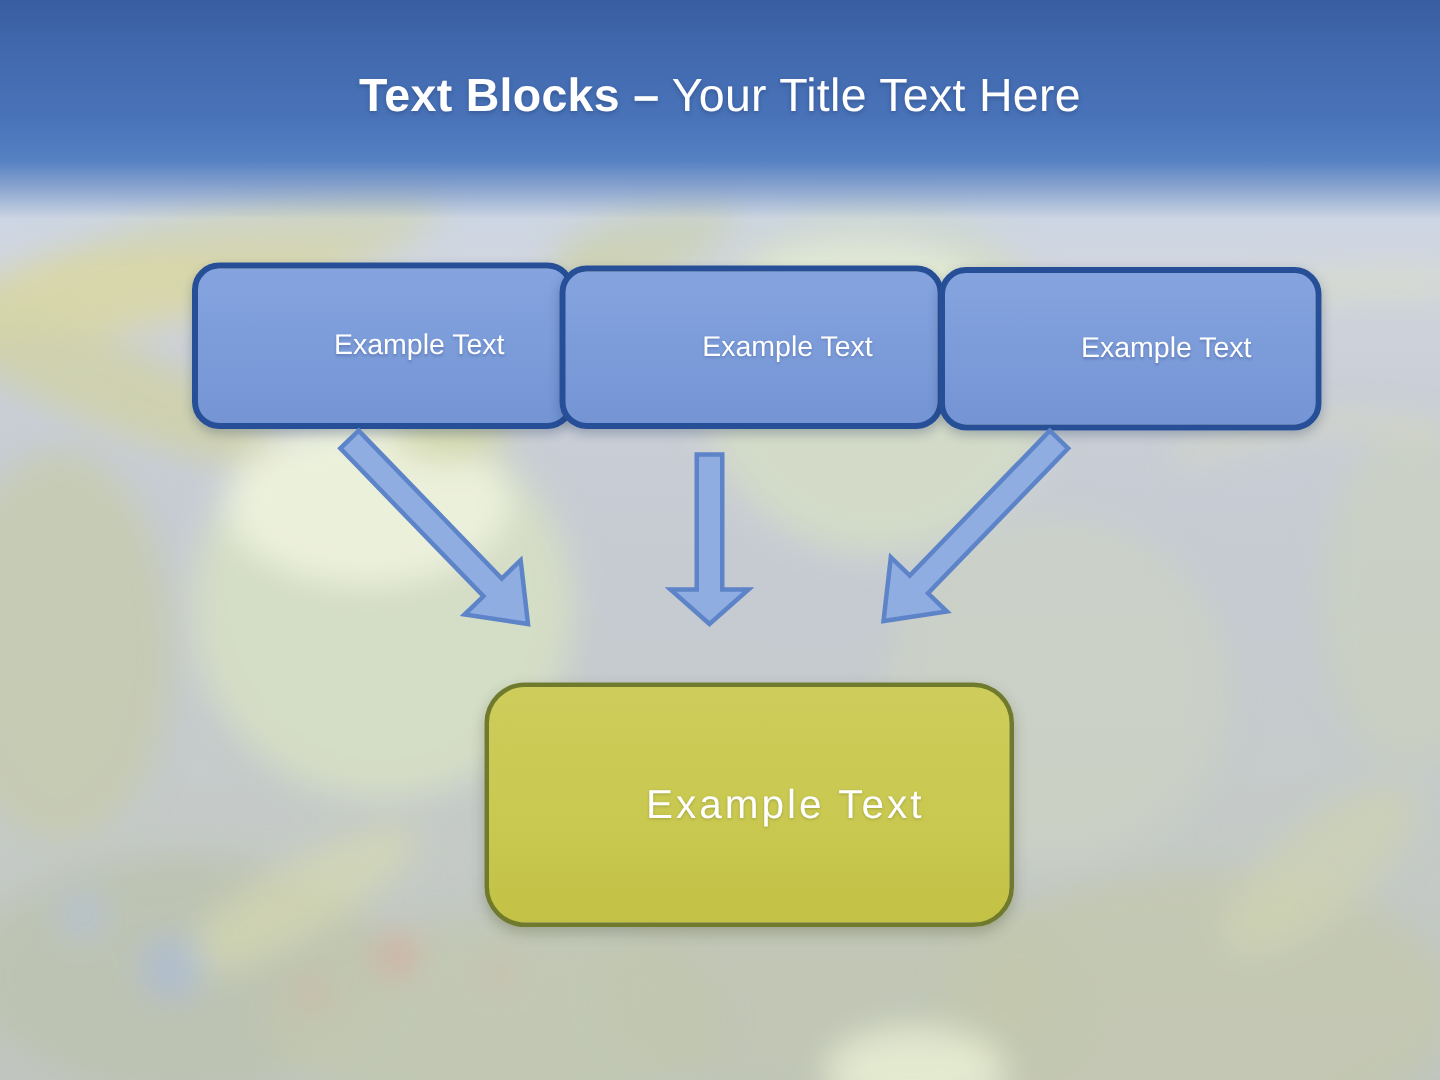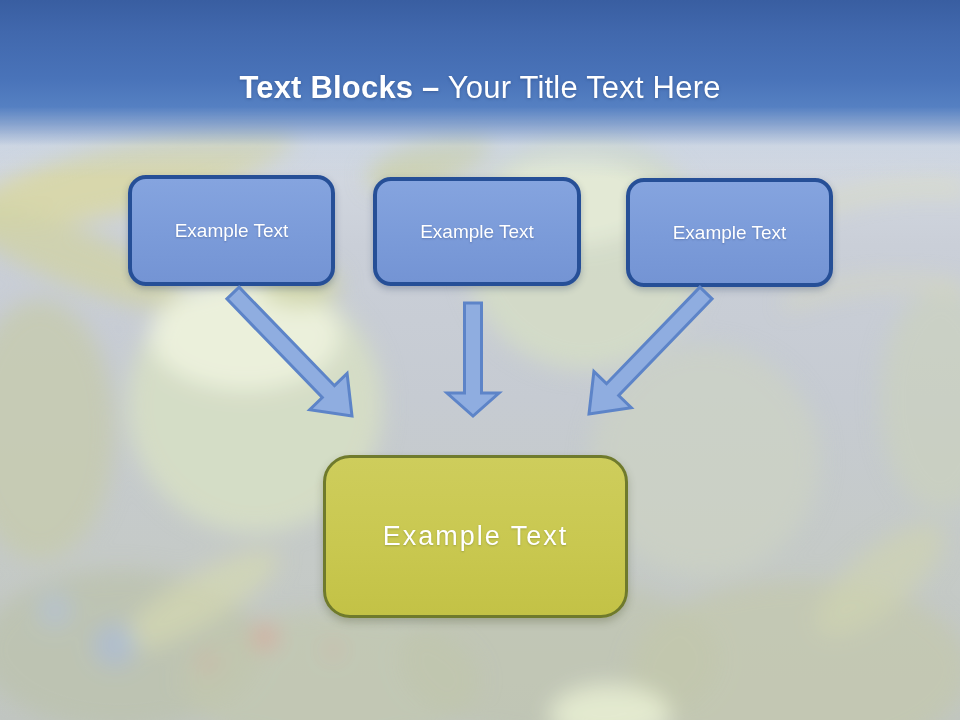--- a/index.html
+++ b/index.html
@@ -12,33 +12,34 @@
   }
   .photo { position:absolute; top:0; left:0; width:960px; height:720px; }
   .header-grad {
     position:absolute; top:0; left:0; width:960px; height:178px; pointer-events:none;
     background:linear-gradient(to bottom,
       #395ea1 0%, #4168ad 18%, #4973b9 44%, #5580c2 60%,
       rgba(125,155,203,0.88) 70%, rgba(195,208,226,0.45) 82%,
       rgba(215,223,233,0) 100%);
   }
   .title {
-    position:absolute; top:70px; left:0; width:960px; margin:0;
+    position:absolute; top:46px; left:0; width:960px; margin:0;
     text-align:center; color:#ffffff; font-size:31px; font-weight:400;
     white-space:pre; letter-spacing:0.2px;
     text-shadow:0 1px 3px rgba(25,45,90,0.35);
   }
   .title .b { font-weight:700; }
   .block {
     position:absolute; display:flex; align-items:center; justify-content:center;
     color:#ffffff; text-align:center;
     background:linear-gradient(180deg,#85a4df 0%, #7b9bd9 55%, #7494d4 100%);
     border:4px solid #264f97; border-radius:18px;
     font-size:19px; box-shadow:0 3px 7px rgba(30,50,90,0.28);
     text-shadow:0 1px 2px rgba(30,50,100,0.3);
+    padding-left:48px;
   }
   .block1 { left:128px; top:175px; width:199px; height:103px; }
   .block2 { left:373px; top:177px; width:200px; height:101px; }
   .block3 { left:626px; top:178px; width:199px; height:101px; }
   .target {
     left:323px; top:455px; width:299px; height:157px; border-radius:27px;
     background:linear-gradient(180deg,#cecd5c 0%, #c9c850 55%, #c3c246 100%);
     border:3.5px solid #6f7a2c; font-size:27px; letter-spacing:2px;
     box-shadow:0 4px 9px rgba(60,70,30,0.28);
     text-shadow:0 1px 2px rgba(100,110,45,0.4);

